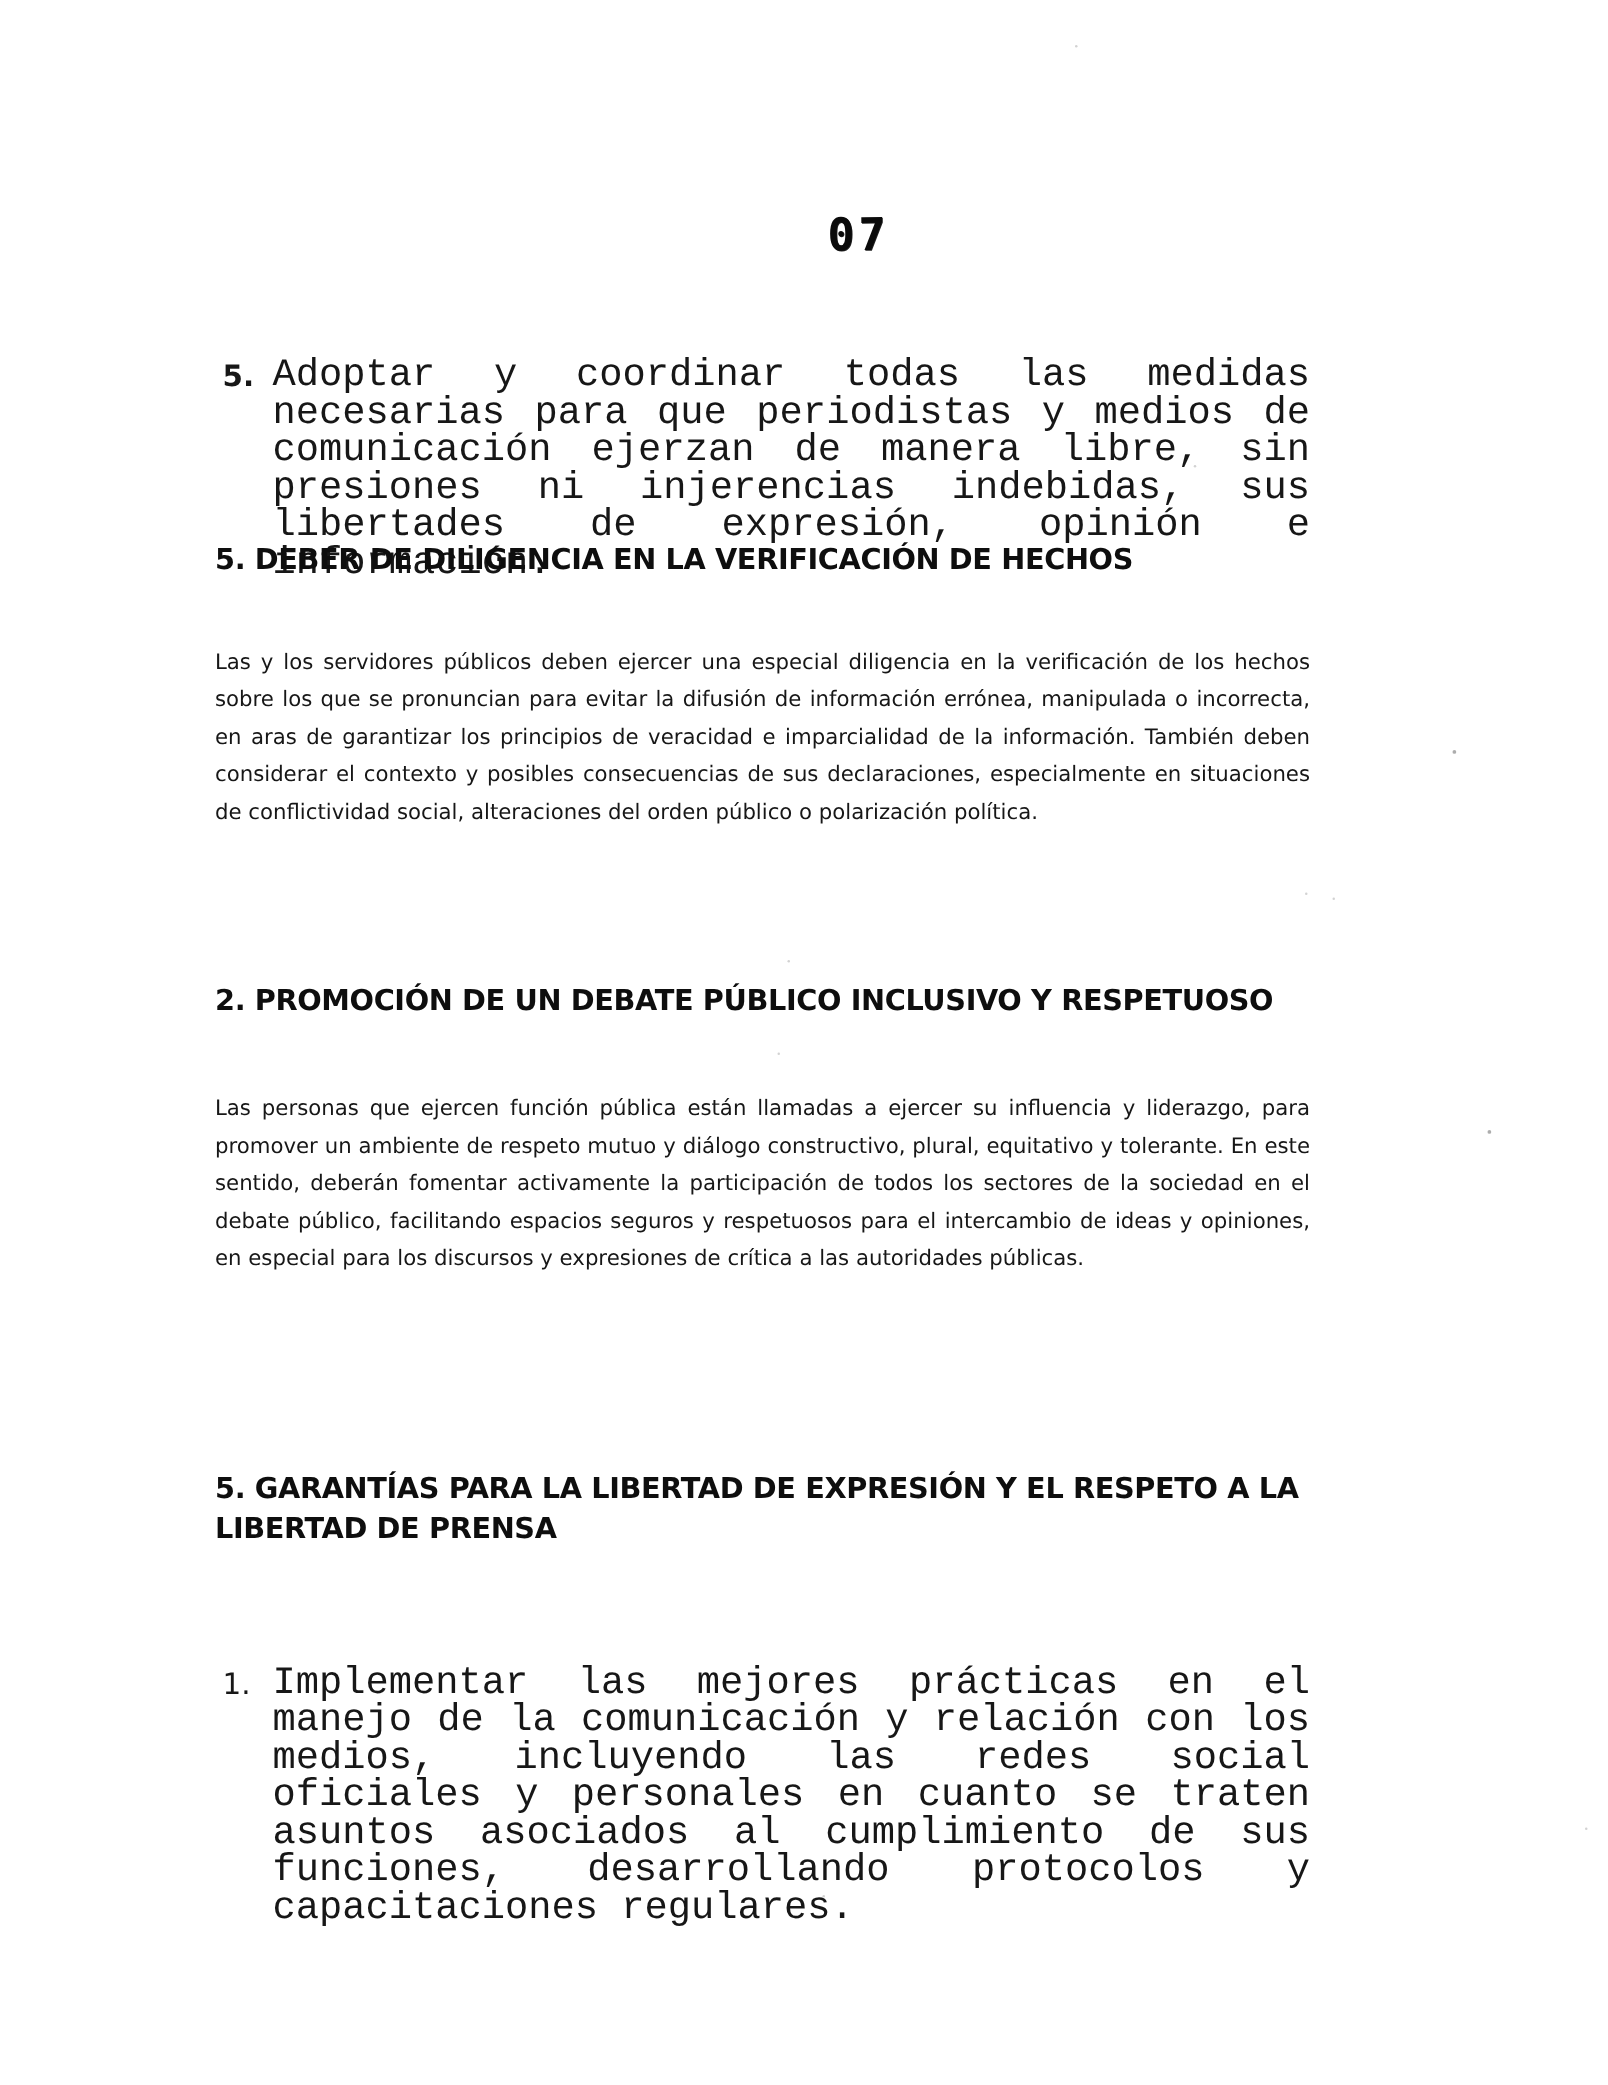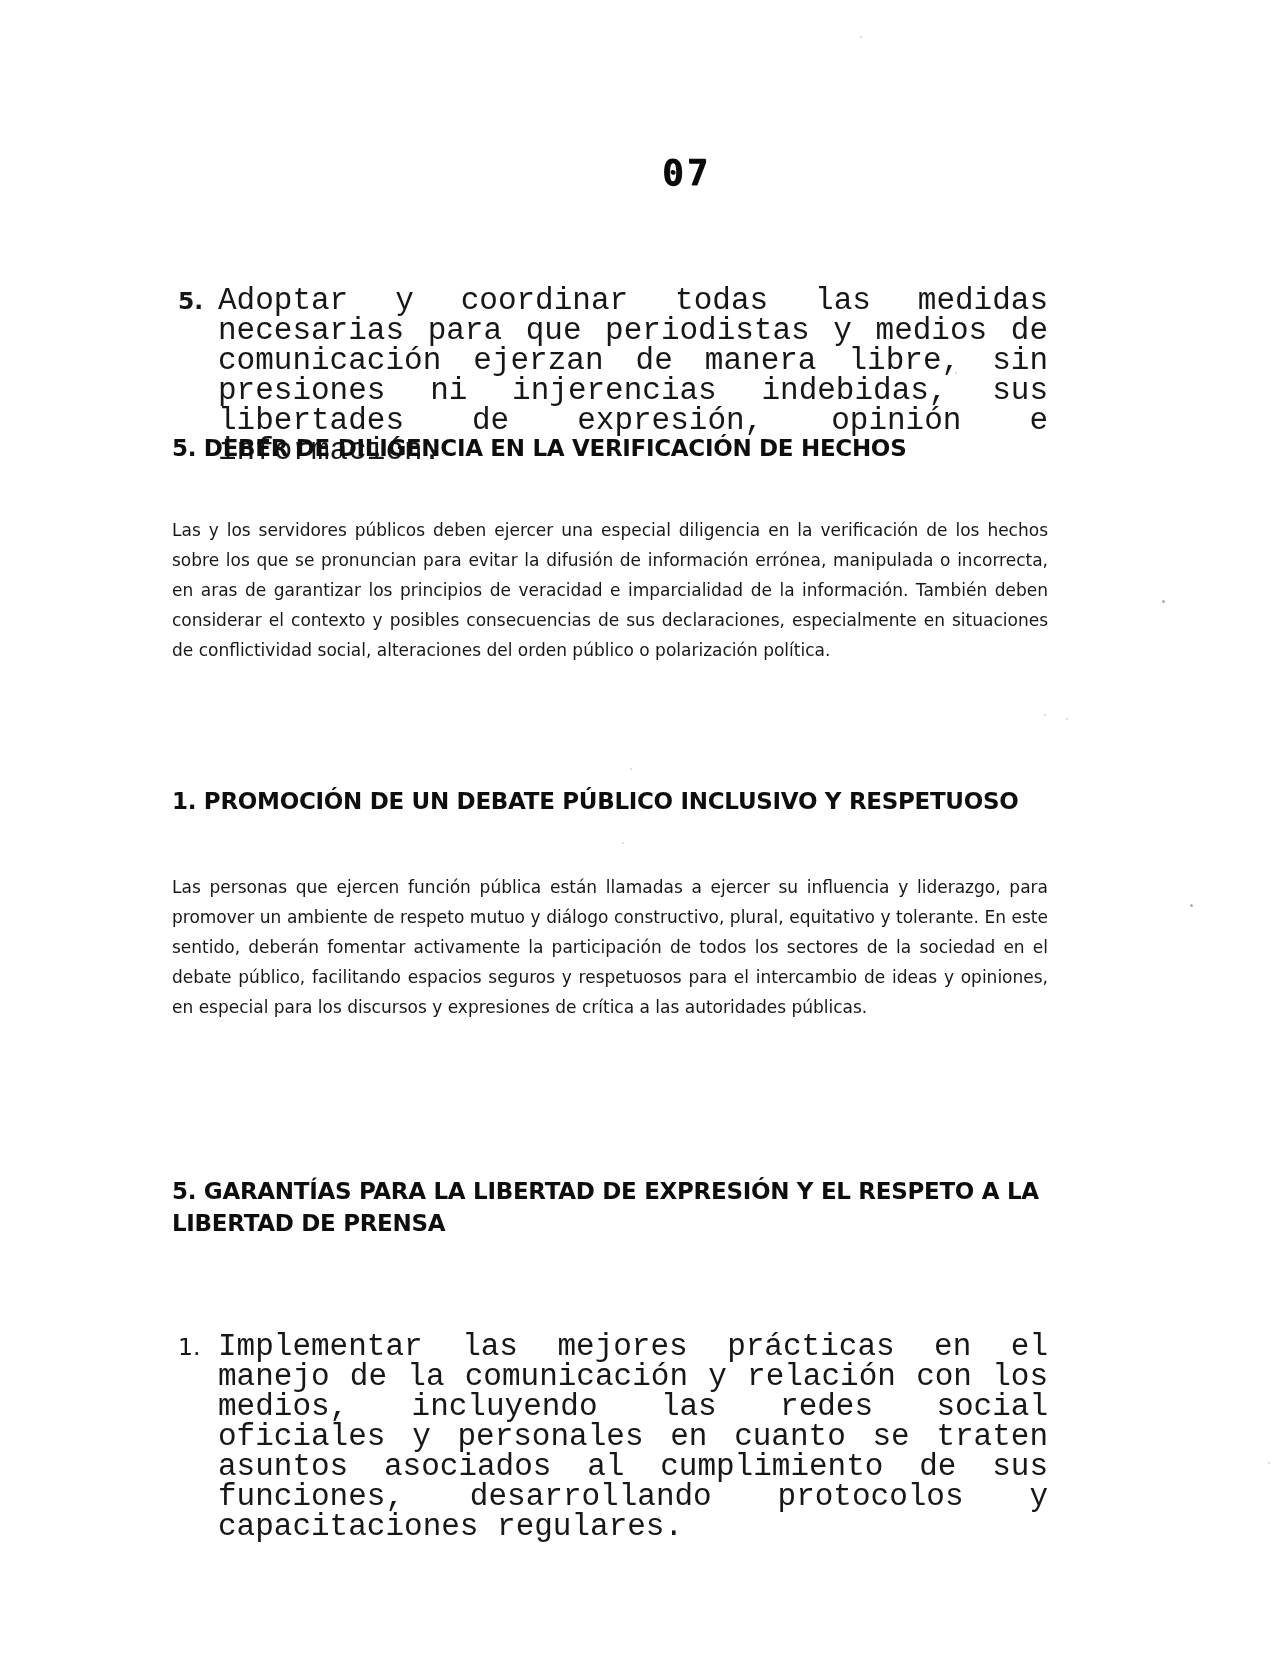--- a/index.html
+++ b/index.html
@@ -16,21 +16,21 @@
     color: #171717;
     overflow: hidden;
   }
   .abs {
     position: absolute;
     left: 172px;
     width: 876px;
   }
   .page-num {
     position: absolute;
-    top: 152px;
+    top: 168px;
     left: 662px;
     width: auto;
     font-family: "DejaVu Sans Mono", "Liberation Mono", monospace;
     font-size: 36px;
     font-weight: bold;
     letter-spacing: 3px;
     color: #0a0a0a;
     text-shadow: 0.6px 0.6px 0 #222;
     transform: rotate(-0.3deg);
     text-align: center;
@@ -88,21 +88,21 @@
 
   <div class="abs list" style="top: 286px;">
     <div class="marker bold">5.</div>
     <div class="item-text">Adoptar y coordinar todas las medidas necesarias para que periodistas y medios de comunicación ejerzan de manera libre, sin presiones ni injerencias indebidas, sus libertades de expresión, opinión e información.</div>
   </div>
 
   <div class="abs heading" style="top: 432px;">5. DEBER DE DILIGENCIA EN LA VERIFICACIÓN DE HECHOS</div>
 
   <div class="abs body-text" style="top: 515px;">Las y los servidores públicos deben ejercer una especial diligencia en la verificación de los hechos sobre los que se pronuncian para evitar la difusión de información errónea, manipulada o incorrecta, en aras de garantizar los principios de veracidad e imparcialidad de la información. También deben considerar el contexto y posibles consecuencias de sus declaraciones, especialmente en situaciones de conflictividad social, alteraciones del orden público o polarización política.</div>
 
-  <div class="abs heading" style="top: 785px;">1. PROMOCIÓN DE UN DEBATE PÚBLICO INCLUSIVO Y RESPETUOSO</div>
+  <div class="abs heading" style="top: 785px;">2. PROMOCIÓN DE UN DEBATE PÚBLICO INCLUSIVO Y RESPETUOSO</div>
 
   <div class="abs body-text" style="top: 872px;">Las personas que ejercen función pública están llamadas a ejercer su influencia y liderazgo, para promover un ambiente de respeto mutuo y diálogo constructivo, plural, equitativo y tolerante. En este sentido, deberán fomentar activamente la participación de todos los sectores de la sociedad en el debate público, facilitando espacios seguros y respetuosos para el intercambio de ideas y opiniones, en especial para los discursos y expresiones de crítica a las autoridades públicas.</div>
 
   <div class="abs heading" style="top: 1135px; margin-top: 40px;">5. GARANTÍAS PARA LA LIBERTAD DE EXPRESIÓN Y EL RESPETO A LA LIBERTAD DE PRENSA</div>
 
 
   <div class="abs list" style="top: 1332px;">
     <div class="marker">1.</div>
     <div class="item-text">Implementar las mejores prácticas en el manejo de la comunicación y relación con los medios, incluyendo las redes social oficiales y personales en cuanto se traten asuntos asociados al cumplimiento de sus funciones, desarrollando protocolos y capacitaciones regulares.</div>
   </div>

